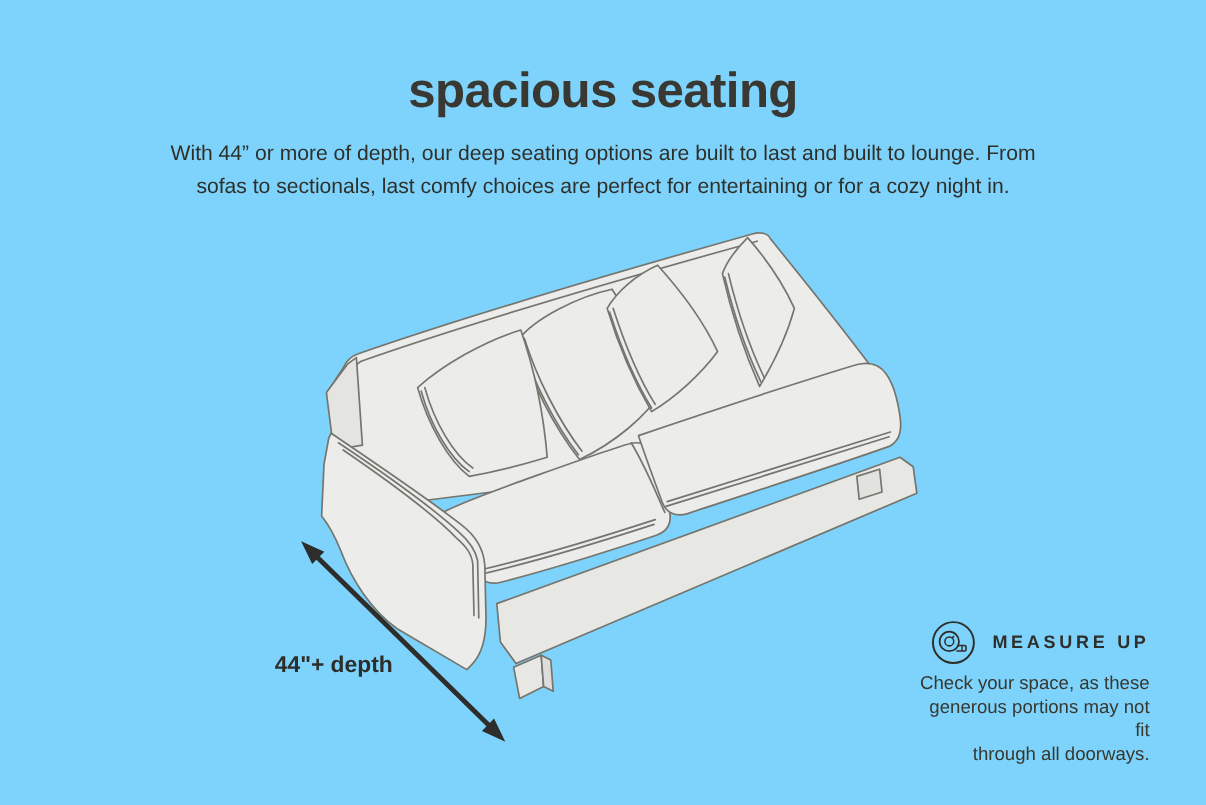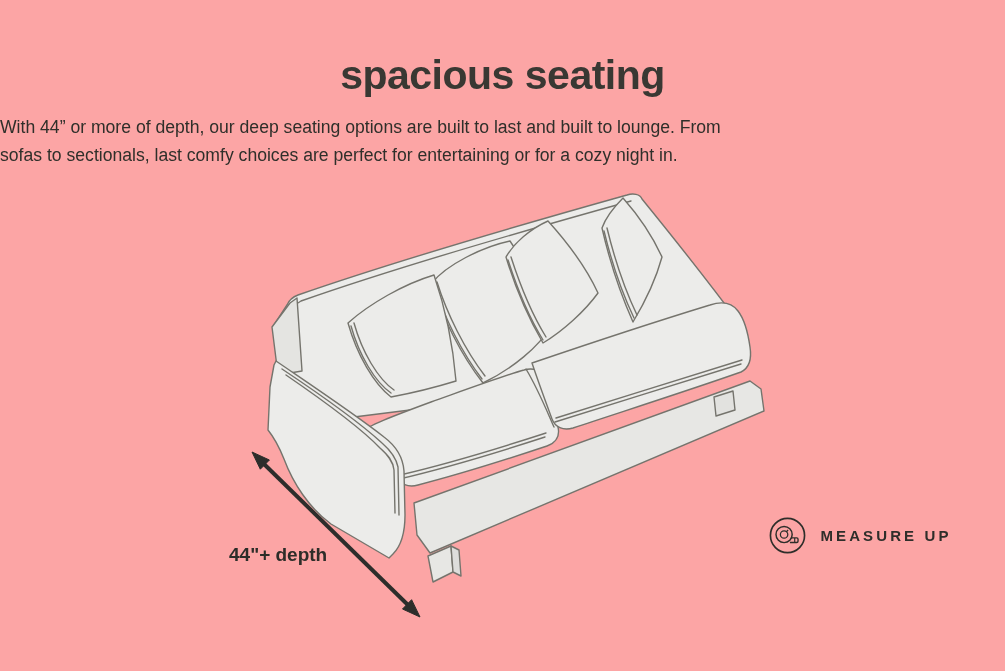--- a/index.html
+++ b/index.html
@@ -5,39 +5,40 @@
   * { margin: 0; padding: 0; box-sizing: border-box; }
   html, body { background: #ffffff; }
   body {
     font-family: "Liberation Sans", sans-serif;
     color: #3a3a35;
   }
   .page {
     position: relative;
     width: 1005px;
     height: 671px;
-    background: #fca5a5;
+    background: #7dd3fc;
     overflow: hidden;
   }
   .title {
     position: absolute;
     top: 52px;
     left: 0;
     width: 100%;
     text-align: center;
     font-size: 41px;
     font-weight: 700;
     letter-spacing: -0.5px;
     color: #393833;
   }
   .intro {
     position: absolute;
     top: 114px;
     left: 0;
     width: 100%;
+    text-align: center;
     font-size: 17.6px;
     line-height: 27.5px;
     color: #2f2f2a;
   }
   .sofa-wrap {
     position: absolute;
     left: 190px;
     top: 185px;
     width: 600px;
     height: 460px;
@@ -53,21 +54,21 @@
   }
   .measure-block {
     position: absolute;
     left: 762px;
     top: 515px;
     width: 196px;
   }
   .measure-head-row {
     display: flex;
     align-items: center;
-    justify-content: center;
+    justify-content: flex-end;
     gap: 13px;
     height: 40px;
   }
   .measure-heading {
     font-size: 15px;
     font-weight: 700;
     letter-spacing: 3.1px;
     color: #2e2e2a;
     white-space: nowrap;
   }
@@ -154,15 +155,20 @@
           <circle cx="20" cy="20" r="17.5" stroke-width="1.7"></circle>
           <circle cx="16.5" cy="19" r="8.3" stroke-width="1.5"></circle>
           <circle cx="16.5" cy="19" r="3.8" stroke-width="1.3"></circle>
           <line x1="18.6" y1="16.4" x2="20.6" y2="14.4" stroke-width="1.3"></line>
           <path d="M 23.5,22.5 L 29.5,22.5 Q 30.8,22.5 30.8,23.8 L 30.8,26 Q 30.8,27.2 29.5,27.2 L 22.5,27.2" stroke-width="1.4"></path>
           <line x1="27.4" y1="22.5" x2="27.4" y2="27.2" stroke-width="1.2"></line>
         </svg>
       </span>
       <span class="measure-heading">MEASURE UP</span>
     </div>
+    <div class="measure-text">
+      <div>Check your space, as these</div>
+      <div>generous portions may not fit</div>
+      <div>through all doorways.</div>
+    </div>
   </div>
 
 </div>
 
 </body></html>

